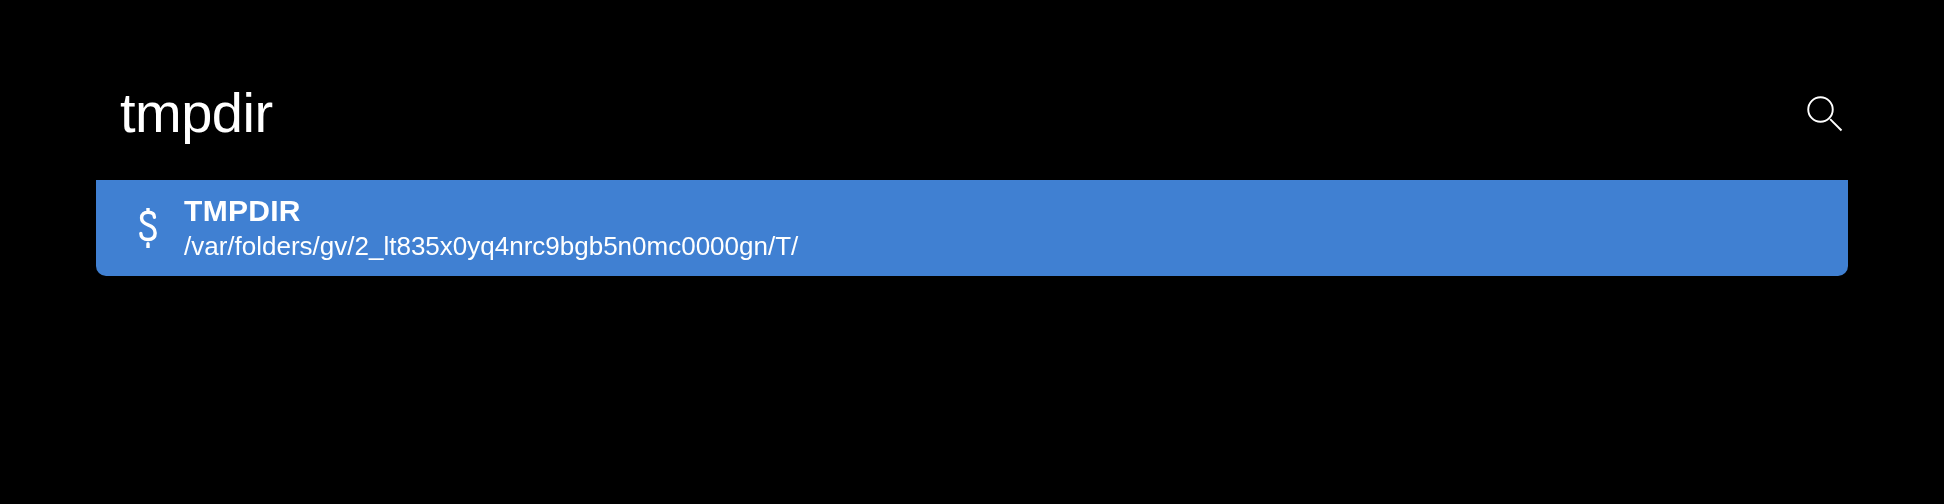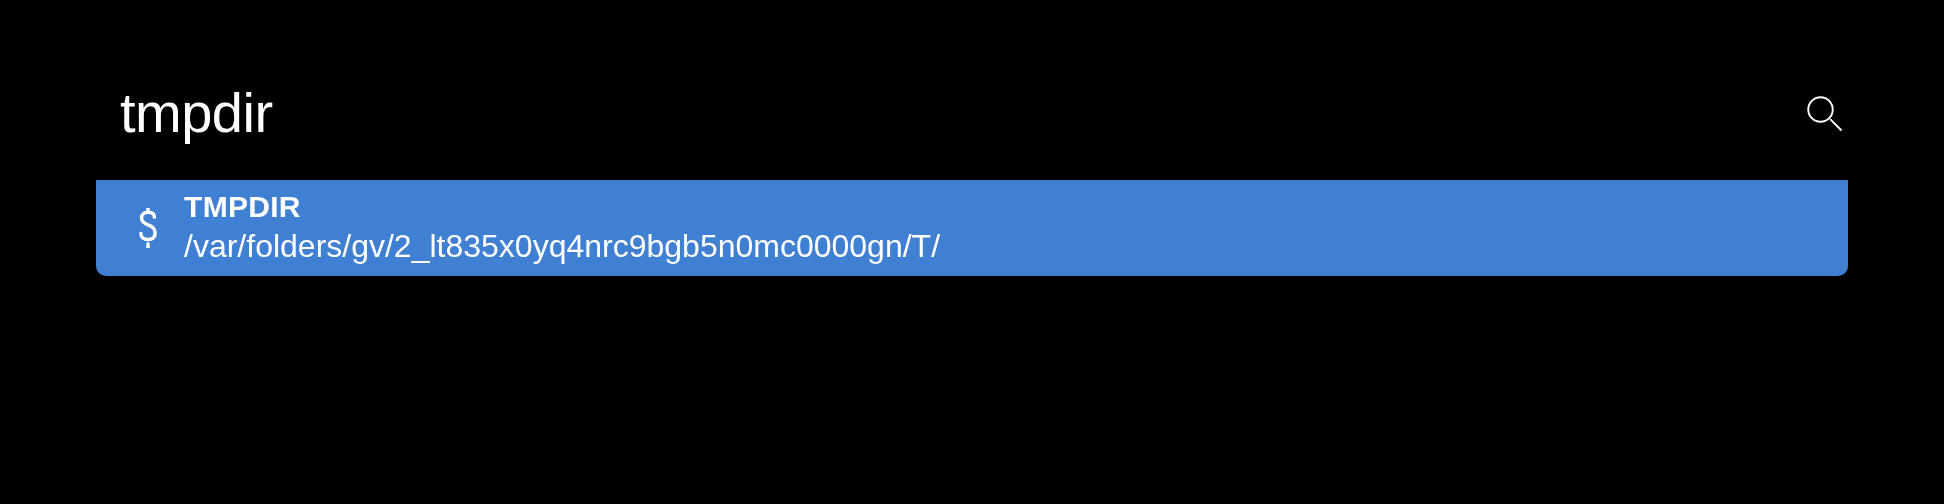--- a/index.html
+++ b/index.html
@@ -82,21 +82,21 @@
     margin-left: 14px;
     color: #fff;
   }
   .result-title {
     font-size: 30px;
     font-weight: 700;
     line-height: 1.15;
     letter-spacing: 0.3px;
   }
   .result-subtitle {
-    font-size: 32px;
+    font-size: 26px;
     font-weight: 400;
     line-height: 1.25;
     margin-top: 2px;
   }
 </style>
 </head>
 <body>
 
 <div class="search-row">
   <input type="text" class="search-input" placeholder="" value="tmpdir" style="">

